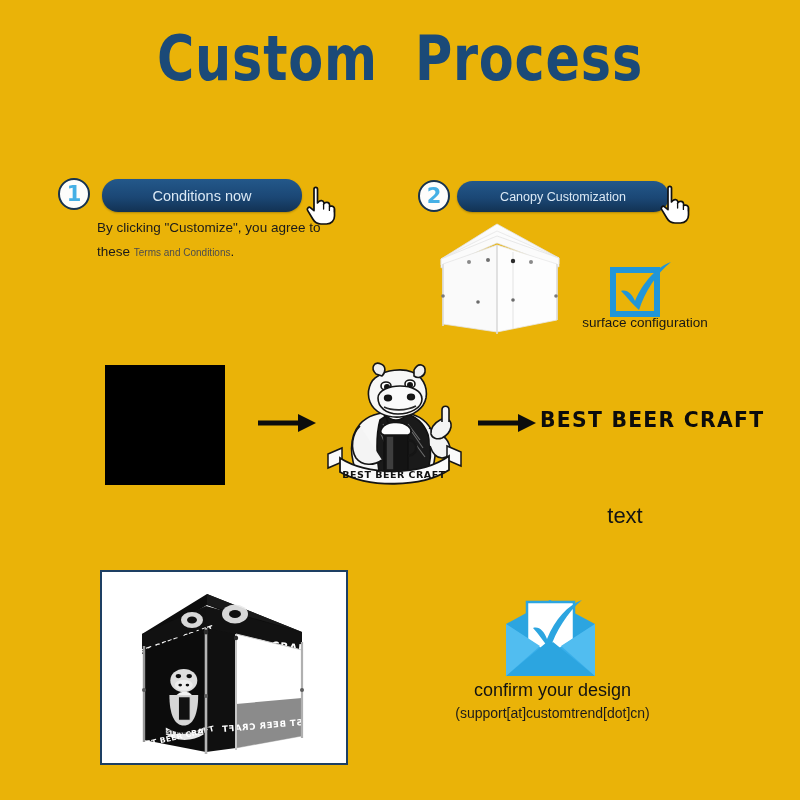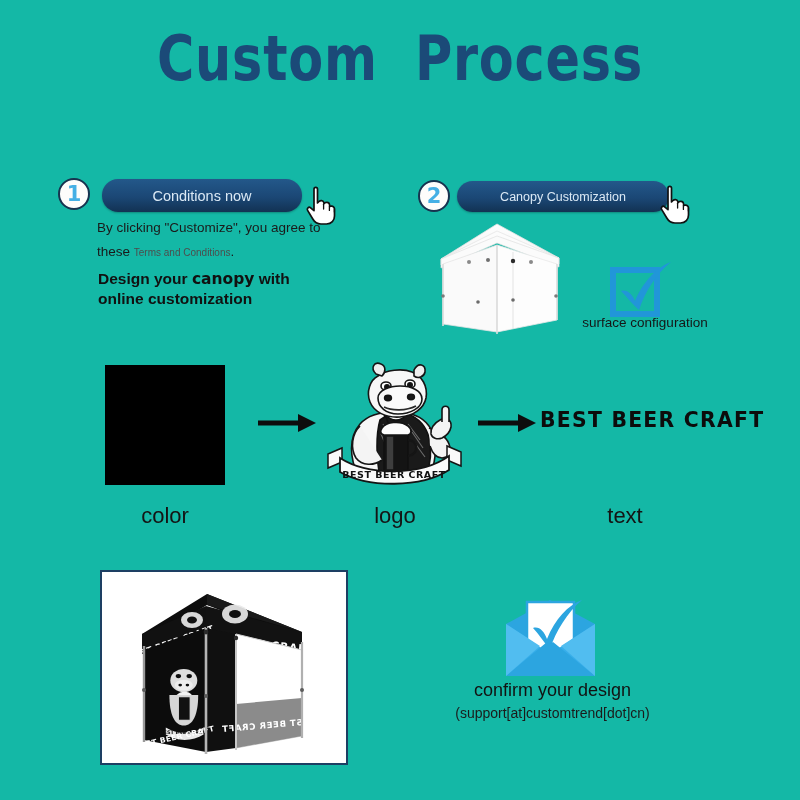--- a/index.html
+++ b/index.html
@@ -3,21 +3,21 @@
 <meta charset="utf-8">
 <style>
   * { box-sizing: border-box; margin: 0; padding: 0; }
   html, body { width: 800px; height: 800px; }
   body {
     font-family: "Liberation Sans", sans-serif;
     background: #fdfdfb;
     position: relative;
     overflow: hidden;
   }
-  .page { position: relative; width: 800px; height: 800px; background: #14b8a6; }
+  .page { position: relative; width: 800px; height: 800px; background: #eab308; }
 
   
   .title {
     position: absolute;
     left: 0; right: 0; top: 28px;
     text-align: center;
     font-family: "DejaVu Sans", sans-serif;
     font-weight: 700;
     font-size: 62px;
     line-height: 1;
@@ -151,23 +151,20 @@
       <path d="M20.6 19.2 L20.6 24" stroke="#111" stroke-width="1.3" stroke-linecap="round"></path>
       <path d="M26.4 21.4 L26.4 25.4" stroke="#111" stroke-width="1.3" stroke-linecap="round"></path>
       <path d="M31.4 23.8 L31.4 27" stroke="#111" stroke-width="1.3" stroke-linecap="round"></path>
     </svg>
   </div>
 
   <div class="s1-terms">
     <span>By clicking "Customize", you agree to these </span><span class="light">Terms and Conditions</span><span>.</span>
   </div>
 
-  <div class="s1-headline">
-    <span>Design your </span><span class="em">canopy</span><span> with online customization</span>
-  </div>
 
   <div class="step-circle" id="step2-circle">2</div>
 
   <div class="cta-btn" id="btn-canopy-custom">Canopy Customization</div>
 
   <div class="hand-cursor" id="hand-2">
     <svg viewBox="0 0 34 40" width="34" height="40">
       <path d="M11 4 C11 1.8 14.5 1.8 14.5 4 L14.5 18 L16 16.5 C17.5 15 20 15.3 20.6 17.1
                L21 18.4 L22.6 17.6 C24.3 16.8 26.3 17.8 26.5 19.6 L26.8 21.5 L28.2 21.2
                C30 20.9 31.5 22.2 31.5 24 L31.5 31 C31.5 35.5 28.5 39 23.5 39
@@ -292,22 +289,20 @@
 
   <div id="arrow-2">
     <svg viewBox="0 0 60 22" width="60" height="22">
       <path d="M0 11 L44 11" stroke="#0d0d0d" stroke-width="5"></path>
       <path d="M40 2 L58 11 L40 20 Z" fill="#0d0d0d"></path>
     </svg>
   </div>
 
   <div id="text-sample">BEST BEER CRAFT</div>
 
-  <div class="row-label" id="label-color">color</div>
-  <div class="row-label" id="label-logo">logo</div>
   <div class="row-label" id="label-text">text</div>
 
   <div id="final-tent-frame">
     <svg viewBox="0 0 244 191" width="244" height="191">
       <rect x="0" y="0" width="244" height="191" fill="#ffffff"></rect>
 
       <path d="M40 62 L105 22 L200 60 L200 70 L105 33 L40 72 Z" fill="#0d0d0d"></path>
       <path d="M105 22 L200 60 L105 33 Z" fill="#1a1a1a"></path>
 
       <path d="M40 62 L40 82 L104 60 L104 34 Z" fill="#111111"></path>

